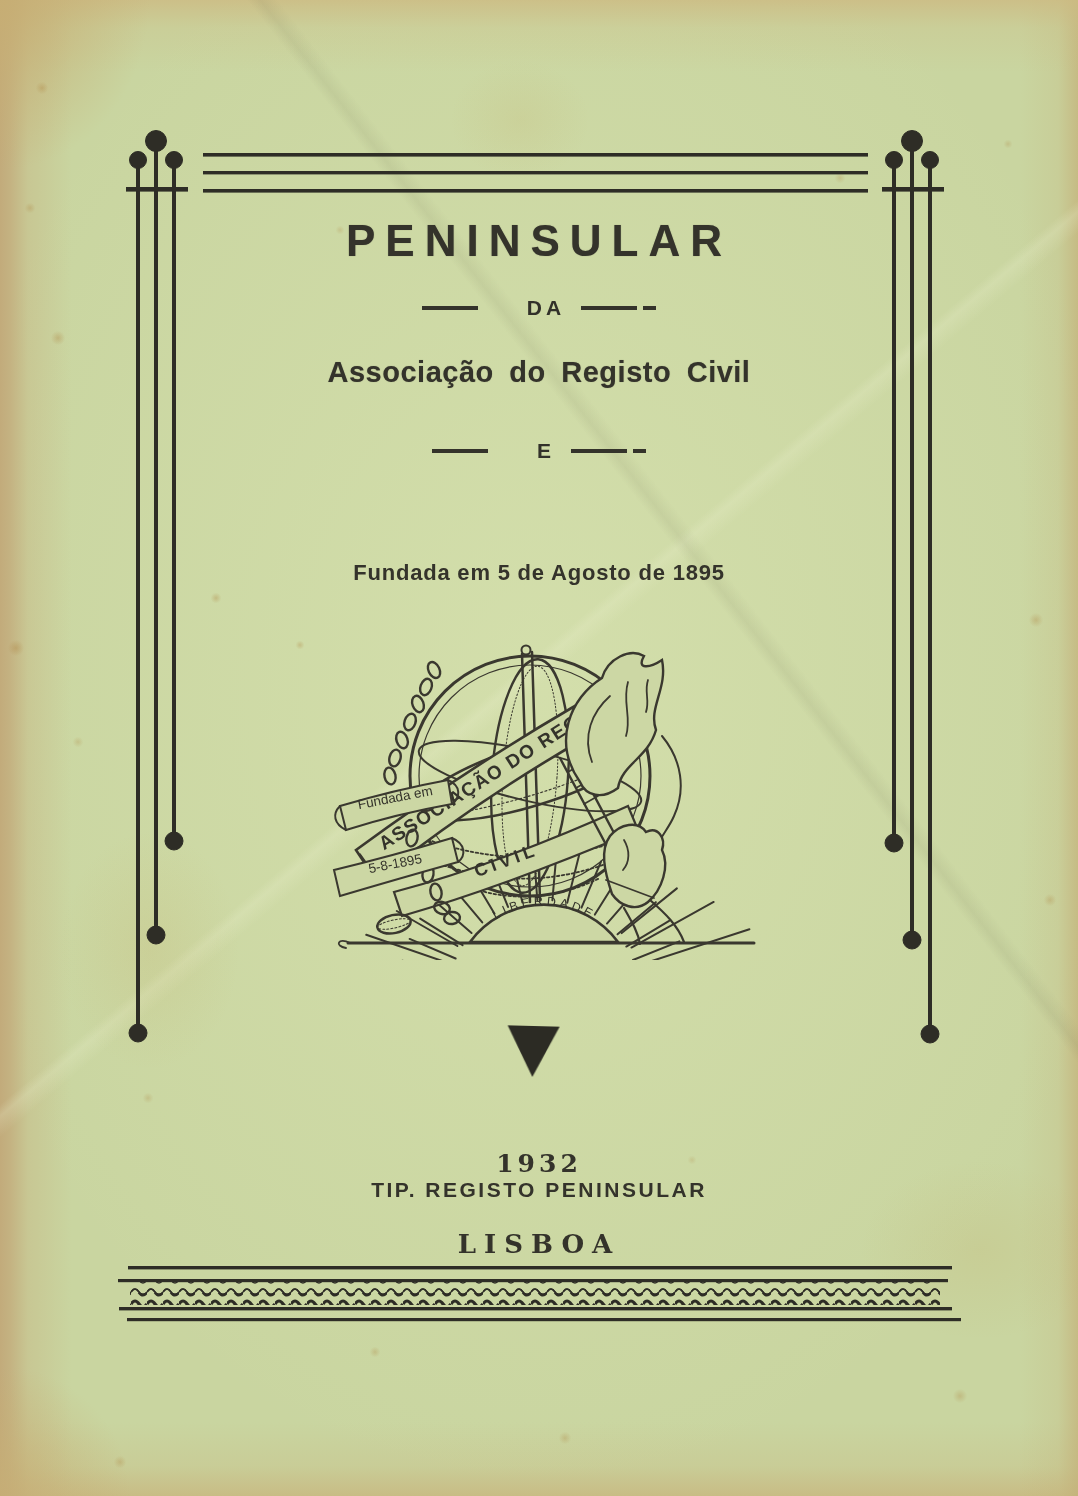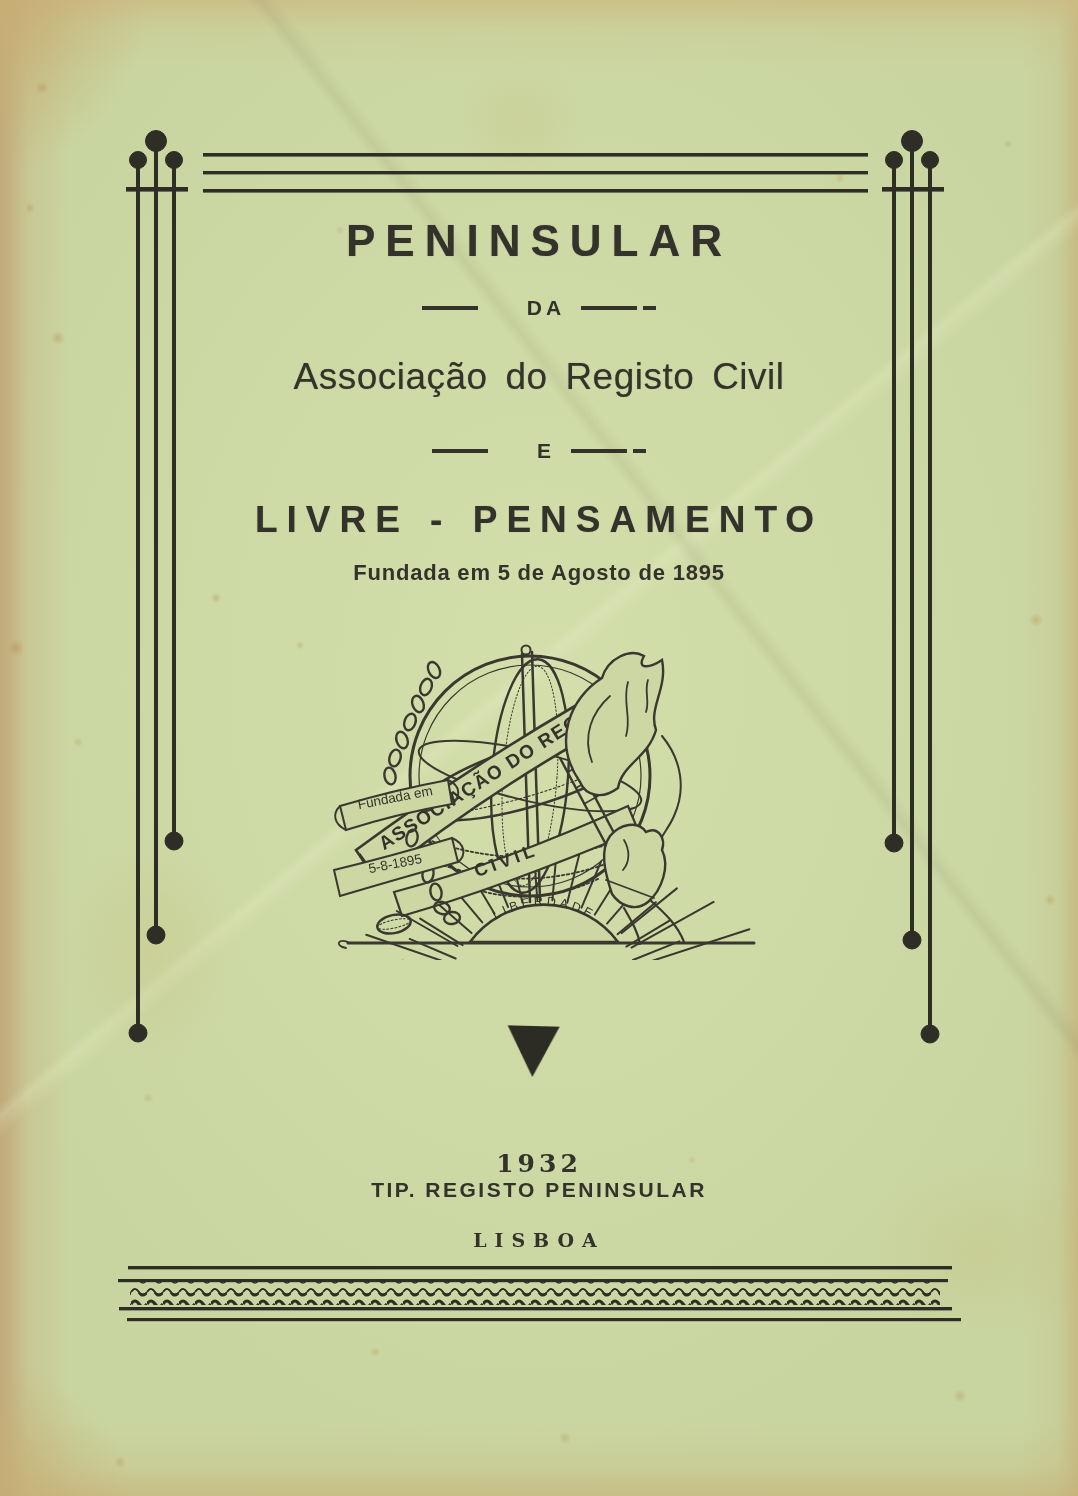--- a/index.html
+++ b/index.html
@@ -54,38 +54,38 @@
   .ink{color:#34332b;}
   .title{
     top:216px;font-size:44px;font-weight:bold;letter-spacing:10px;
     text-shadow:0 0 1px rgba(52,51,43,.45);
   }
   .rule-row{display:flex;justify-content:center;align-items:center;gap:16px;height:24px;}
   .rule-row .lbl{font-size:21px;font-weight:bold;letter-spacing:4px;line-height:22px;margin-left:33px;}
   .dash{display:inline-block;height:3.4px;background:#34332b;}
   .d-l{width:56px;} .d-s{width:13px;margin-left:-10px;}
   .org{
-    top:356px;font-size:37px;font-weight:normal;letter-spacing:.5px;word-spacing:7px;
+    top:356px;font-size:29px;font-weight:bold;letter-spacing:.5px;word-spacing:7px;
     text-shadow:0 0 1px rgba(52,51,43,.4);
   }
   .subtitle{
     top:499px;font-size:37px;font-weight:bold;letter-spacing:9px;word-spacing:2px;
     text-shadow:0 0 1px rgba(52,51,43,.4);
   }
   .founded{top:560px;font-size:22px;font-weight:bold;letter-spacing:.8px;}
   .triangle{
     position:absolute;left:507px;top:1026px;width:0;height:0;
     border-left:26px solid transparent;border-right:26px solid transparent;
     border-top:51px solid #2c2b24;transform:rotate(1.5deg);
     filter:blur(.3px);
   }
   .imp-year{top:1141px;font-family:"DejaVu Serif",serif;font-size:25px;letter-spacing:4px;font-weight:bold;margin-top:8px;}
   .imp-printer{top:1178px;font-size:21px;font-weight:bold;letter-spacing:2.5px;}
   .imp-address{top:1206px;font-size:20px;font-weight:bold;letter-spacing:1px;}
-  .imp-city{top:1229px;font-family:"DejaVu Serif",serif;font-size:19px;font-weight:bold;letter-spacing:8px;}
+  .imp-city{top:1229px;font-family:"DejaVu Serif",serif;font-size:26px;font-weight:bold;letter-spacing:8px;}
   svg.layer{position:absolute;left:0;top:0;pointer-events:none;}
   svg.emblem{position:absolute;left:330px;top:640px;}
   svg text{fill:#34332b;}
 </style>
 </head>
 <body>
 
 <div class="page">
 
   <svg class="layer" width="1078" height="1496" viewBox="0 0 1078 1496">
@@ -148,21 +148,20 @@
 
   <div class="abs org ink">Associação do Registo Civil</div>
 
   <div class="abs rule-row" style="top:439px">
     <span class="dash d-l"></span>
     <span class="lbl">E</span>
     <span class="dash d-l"></span>
     <span class="dash d-s"></span>
   </div>
 
-  <div class="abs subtitle ink">LIVRE - PENSAMENTO</div>
   <div class="abs founded ink">Fundada em 5 de Agosto de 1895</div>
 
   <svg class="emblem" width="440" height="320" viewBox="0 0 440 320" stroke="#3a382f" fill="none" stroke-linecap="round">
 
     <g>
       <circle cx="200" cy="136" r="120" stroke-width="3"></circle>
       <circle cx="200" cy="136" r="111" stroke-width="1.2"></circle>
       <path d="M 192 14 L 200 262 M 202 12 L 210 260" stroke-width="2.5"></path>
       <circle cx="196" cy="10" r="4.5" stroke-width="2"></circle>
       <ellipse cx="200" cy="136" rx="116" ry="30" transform="rotate(-17 200 136)" stroke-width="2.6"></ellipse>

